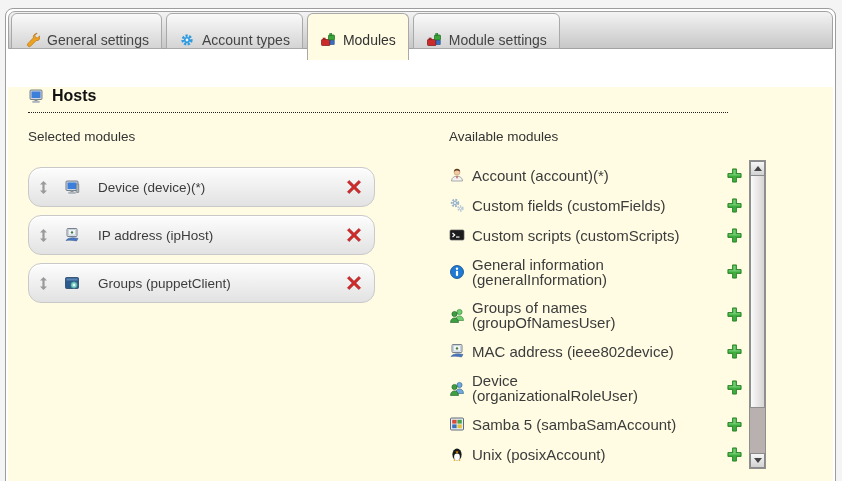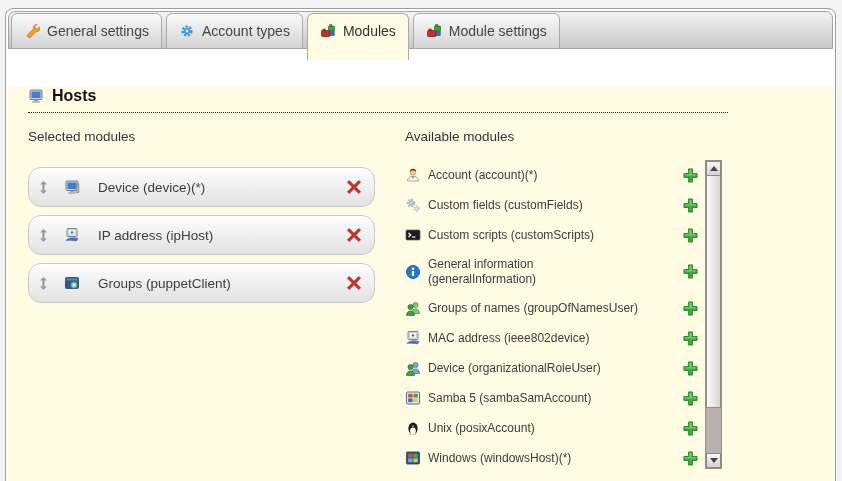--- a/index.html
+++ b/index.html
@@ -12,35 +12,35 @@
 
   
   .tabbar { position:relative; height:38px; width:825px;
     background:linear-gradient(#f3f3f3,#c7c7c7);
     border:1px solid #a2a2a2; border-radius:7px 7px 0 0;
     display:flex; align-items:flex-start; padding:1px 0 0 2px; }
   .tab { height:36px; margin-right:4px; padding:0 12px;
     background:linear-gradient(#fafafa,#d4d4d4);
     border:1px solid #a9a9a9; border-radius:6px 6px 0 0;
     cursor:pointer; position:relative; }
-  .tab-inner { display:flex; align-items:center; gap:7px; height:34px; }
+  .tab-inner { display:flex; align-items:flex-end; gap:7px; height:34px; }
   .tab-label { font-size:14px; color:#444; white-space:nowrap; }
   .tab.active { height:47px; background:#fffce3; border-bottom:none; z-index:3; }
   .tab.active .tab-label { color:#333; }
 
   
   .panel { position:relative; width:825px; height:452px; background:#fffce3;
     padding-left:20px; }
 
   .hosts-header { display:flex; align-items:center; gap:8px;
     margin:38px 105px 0 0; padding-bottom:7px;
     border-bottom:1px dotted #222; }
   .hosts-title { font-size:16px; font-weight:bold; color:#111; }
 
-  .cols { display:flex; margin-top:17px; }
+  .cols { display:flex; margin-top:17px;gap:44px; }
   .col-heading { font-size:13.5px; color:#333; line-height:14px; }
   .col-left { width:347px; margin-right:30px; }
   .col-left .col-heading { margin-bottom:23px; }
   .col-right { width:317px; }
   .col-right .col-heading { margin-bottom:16px; }
 
   
   .sel-row { display:flex; align-items:center; height:40px; margin-bottom:8px;
     background:linear-gradient(#fdfdfd,#e2e2e2);
     border:1px solid #c9c9c9; border-radius:13px;
@@ -50,21 +50,21 @@
   .sel-label { margin-left:18px; font-size:13.5px; color:#3c3c3c; }
   .remove-btn { margin-left:auto; margin-right:12px; display:flex; cursor:pointer;
     background:none; border:none; padding:0; }
 
   
   .scrollwrap { display:flex; height:309px; }
   .avail-list { list-style:none; width:300px; overflow:hidden; height:309px;
     padding-top:0; }
   .avail-item { display:flex; align-items:center; padding:6.5px 0; }
   .avail-icon { flex:0 0 16px; display:flex; }
-  .avail-label { margin-left:7px; font-size:12px; line-height:15px;
+  .avail-label { margin-left:7px; font-size:15px; line-height:15px;
     color:#3c3c3c; max-width:212px; }
   .add-btn { margin-left:auto; margin-right:6px; display:flex; cursor:pointer;
     background:none; border:none; padding:0; }
 
   
   .scrollbar { width:17px; height:309px; background:#b9b1b0;
     border:1px solid #8f8f8f; display:flex; flex-direction:column; }
   .scroll-btn { height:15px; background:linear-gradient(#f6f6f6,#d2d2d2);
     border:1px solid #8a8a8a; display:flex; align-items:center;
     justify-content:center; cursor:pointer; }

